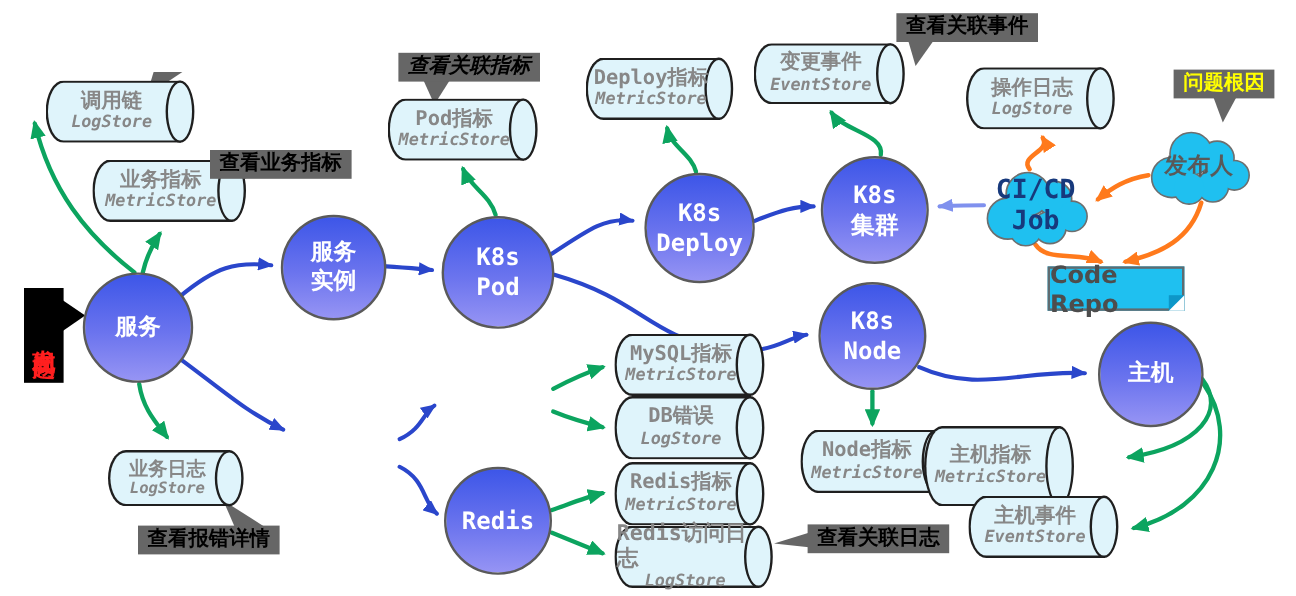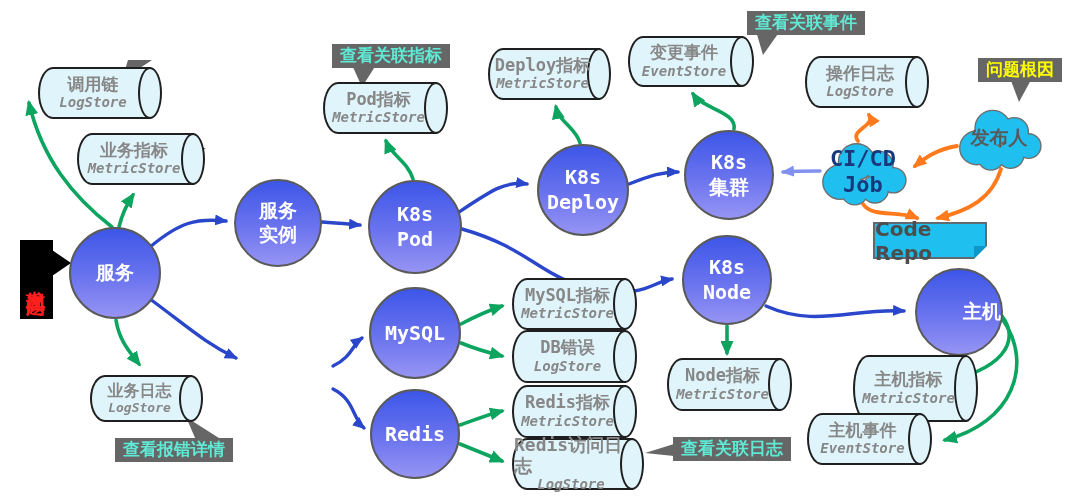--- a/index.html
+++ b/index.html
@@ -23,21 +23,21 @@
   .cyl .cap{position:absolute;right:0;top:0;bottom:0;width:24px;background:#dff4fb;
             border:2.5px solid #1f1f1f;border-radius:50%;box-sizing:border-box;}
   .cyl .txt{position:absolute;left:2px;right:16px;top:0;bottom:0;display:flex;flex-direction:column;
             align-items:center;justify-content:center;color:#878787;z-index:3;}
   .cyl .t1{font-size:17px;font-weight:600;line-height:1.15;
            font-family:"DejaVu Sans Mono","DejaVu Sans",monospace;}
   .cyl .t2{font-size:14px;font-weight:700;font-style:italic;line-height:1.2;
            font-family:"DejaVu Sans Mono","Liberation Mono",monospace;}
 
   
-  .callout{position:absolute;z-index:4;background:#666666;color:#5eead4;font-size:17px;
+  .callout{position:absolute;z-index:4;background:#666666;color:#000000;font-size:17px;
            font-weight:700;padding:1px 8px 2px;line-height:21px;white-space:nowrap;}
   .callout.yellow{color:#ffff00;}
 
   
   .badge-black{position:absolute;z-index:4;background:#000;color:#ff1f1f;font-size:19px;
                font-weight:700;writing-mode:vertical-rl;text-orientation:upright;
                letter-spacing:2px;display:flex;align-items:center;justify-content:center;}
 
   
   .cloud{position:absolute;z-index:2;}
@@ -127,23 +127,22 @@
   <div class="node" style="left:234px;top:179px;width:88px;height:88px;"><span>服务
 实例</span></div>
   <div class="node mono" style="left:368px;top:180px;width:94px;height:94px;"><span>K8s
 Pod</span></div>
   <div class="node mono" style="left:537px;top:144px;width:92px;height:92px;"><span>K8s
 Deploy</span></div>
   <div class="node mono" style="left:684px;top:130px;width:90px;height:90px;"><span>K8s
 集群</span></div>
   <div class="node mono" style="left:682px;top:235px;width:90px;height:90px;"><span>K8s
 Node</span></div>
-  <div class="node mono" style="left:369px;top:287px;width:92px;height:92px;"><span>MySQL</span></div>
   <div class="node mono" style="left:370px;top:389px;width:90px;height:90px;"><span>Redis</span></div>
-  <div class="node" style="left:915px;top:268px;width:88px;height:88px;justify-content:flex-end;"><span>主机</span></div>
+  <div class="node" style="left:915px;top:268px;width:88px;height:88px;"><span>主机</span></div>
 
   <div class="cyl" style="left:38px;top:67px;width:124px;height:52px;">
       <div class="body"></div>
       <div class="cap"></div>
       <div class="txt">
         <div class="t1">调用链</div>
         <div class="t2">LogStore</div>
       </div>
     </div>
   <div class="cyl" style="left:77px;top:133px;width:128px;height:52px;">
@@ -219,21 +218,21 @@
       </div>
     </div>
   <div class="cyl" style="left:667px;top:358px;width:125px;height:53px;">
       <div class="body"></div>
       <div class="cap"></div>
       <div class="txt">
         <div class="t1">Node指标</div>
         <div class="t2">MetricStore</div>
       </div>
     </div>
-  <div class="cyl" style="left:853px;top:355px;width:125px;height:67px;">
+  <div class="cyl" style="left:770px;top:355px;width:125px;height:67px;">
       <div class="body"></div>
       <div class="cap"></div>
       <div class="txt">
         <div class="t1">主机指标</div>
         <div class="t2">MetricStore</div>
       </div>
     </div>
   <div class="cyl" style="left:807px;top:413px;width:125px;height:52px;">
       <div class="body"></div>
       <div class="cap"></div>
@@ -244,21 +243,22 @@
     </div>
   <div class="cyl" style="left:90px;top:375px;width:113px;height:47px;">
       <div class="body"></div>
       <div class="cap"></div>
       <div class="txt">
         <div class="t1" style="font-size:16px;">业务日志</div>
         <div class="t2" style="font-size:13px;">LogStore</div>
       </div>
     </div>
 
-  <div class="callout" style="left:332px;top:44px;">查看关联指标</div>
+  <div class="callout" style="left:175px;top:125px;">查看业务指标</div>
+  <div class="callout" style="left:332px;top:44px;font-style:italic;">查看关联指标</div>
   <div class="callout" style="left:747px;top:11px;">查看关联事件</div>
   <div class="callout" style="left:115px;top:438px;">查看报错详情</div>
   <div class="callout" style="left:673px;top:437px;">查看关联日志</div>
 
   <div class="callout yellow" style="left:978px;top:58px;">问题根因</div>
   <div class="badge-black" style="left:20px;top:240px;width:33px;height:79px;">发现问题</div>
 
   <div class="cloud cicd" style="left:818px;top:138px;width:90px;height:68px;">
     <svg width="90" height="68" viewBox="0 0 98 74">
       <g stroke="#6e6e6e" stroke-width="3" fill="none">

